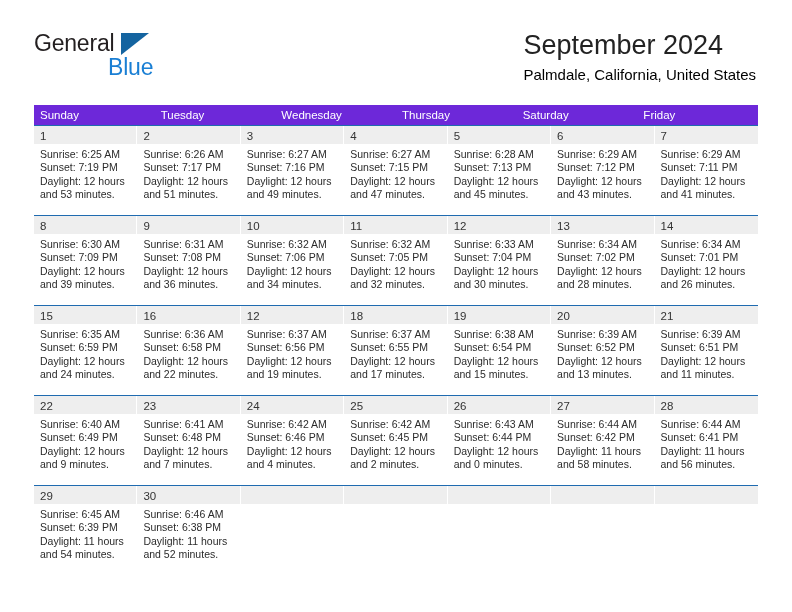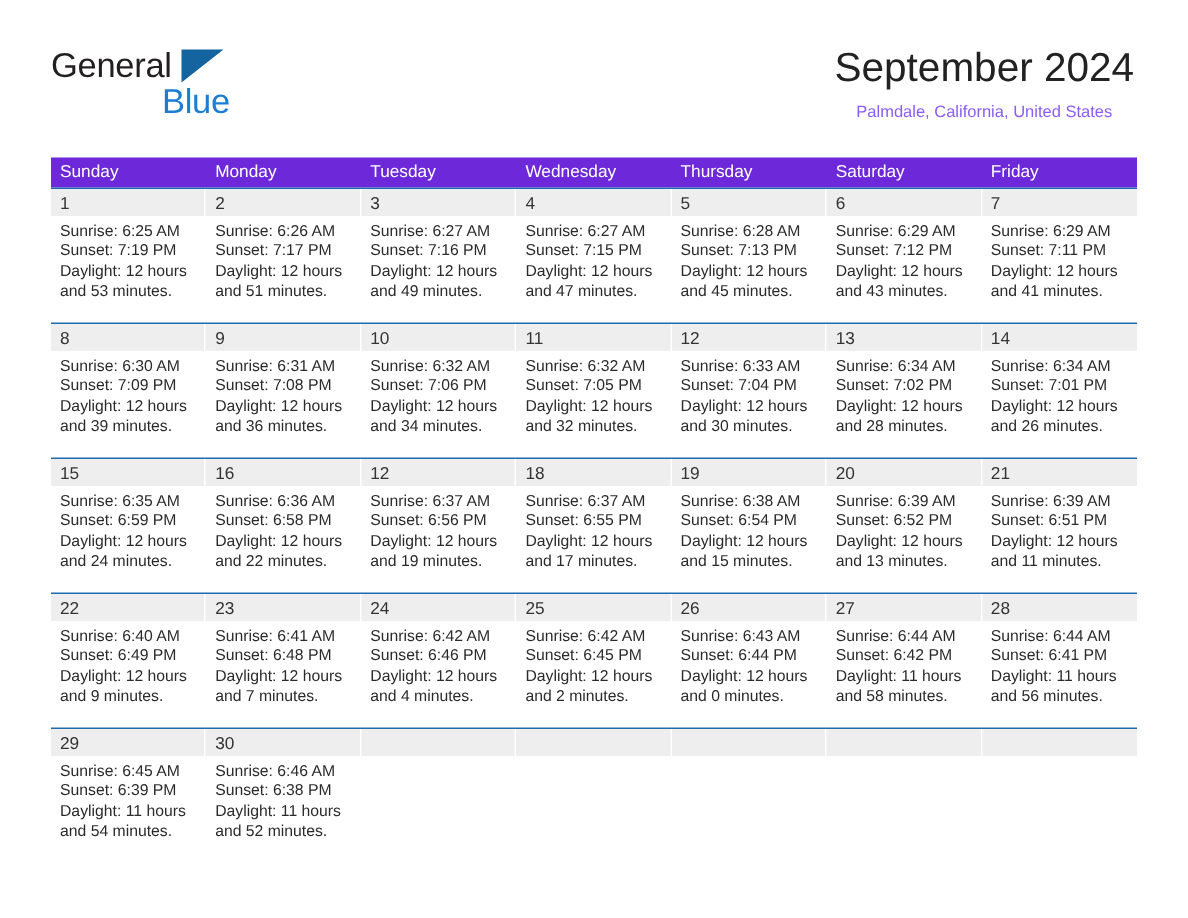--- a/index.html
+++ b/index.html
@@ -63,32 +63,32 @@
     letter-spacing: -0.2px;
     color: #1a7fd4;
     font-family: "Liberation Sans", sans-serif;
     margin-left: 18px;
   }
 
   .title-block {
     position: absolute;
     right: 34px;
     top: 28px;
-    text-align: center;
+    text-align: left;
   }
   .cal-title {
     font-size: 27px;
     color: #222222;
     line-height: 34px;
     font-weight: normal;
     white-space: nowrap;
   }
   .cal-subtitle {
-    font-size: 11px;
-    color: #8b5cf6;
+    font-size: 15px;
+    color: #000000;
     line-height: 22px;
     margin-top: 2px;
     white-space: nowrap;
   }
 
   
   .calendar {
     position: absolute;
     left: 34px;
     top: 105px;
@@ -176,21 +176,20 @@
       <div class="cal-title">September 2024</div>
       <div class="cal-subtitle">Palmdale, California, United States</div>
     </div>
 
   </div>
 
   <div class="calendar">
 
     <div class="weekday-row">
       <div class="weekday">Sunday</div>
-      <div class="weekday">Monday</div>
       <div class="weekday">Tuesday</div>
       <div class="weekday">Wednesday</div>
       <div class="weekday">Thursday</div>
       <div class="weekday">Saturday</div>
       <div class="weekday">Friday</div>
     </div>
 
     <div class="week">
       <div class="day-cell">
         <div class="daynum-band"><span class="daynum">1</span></div>

